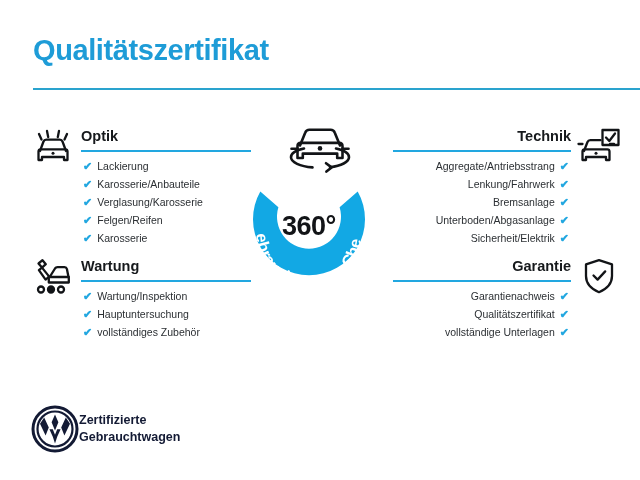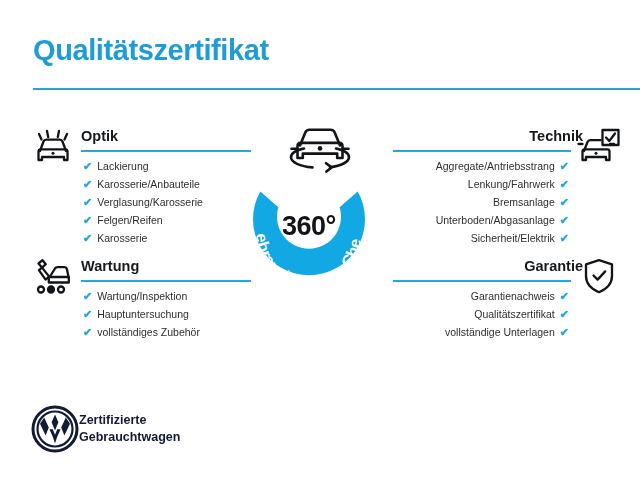--- a/index.html
+++ b/index.html
@@ -80,21 +80,21 @@
     line-height: 1;
   }
 
   
   .col-left .sec-title { left: 48px; }
   .col-left .sec-rule  { left: 48px; }
   .col-left .items     { left: 50px; }
   .col-left .item      { flex-direction: row; justify-content: flex-start; }
 
   
-  .col-right .sec-title { right: 36px; margin-left: 40px; }
+  .col-right .sec-title { right: 48px; margin-left: 40px; }
   .col-right .sec-rule  { right: 48px; }
   .col-right .items     { right: 50px; }
   .col-right .item      { flex-direction: row-reverse; justify-content: flex-start; }
 
   
   .sec-icon {
     position: absolute;
     top: -1px;
     width: 44px;
     height: 40px;

